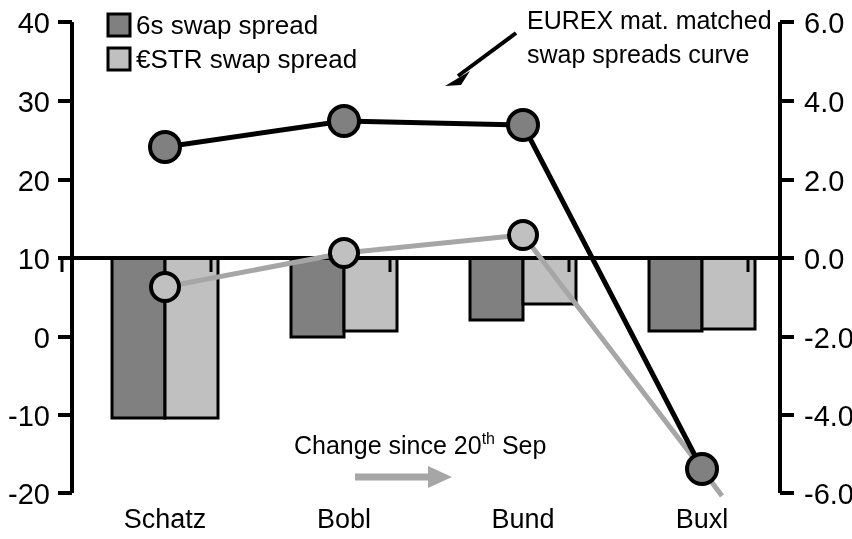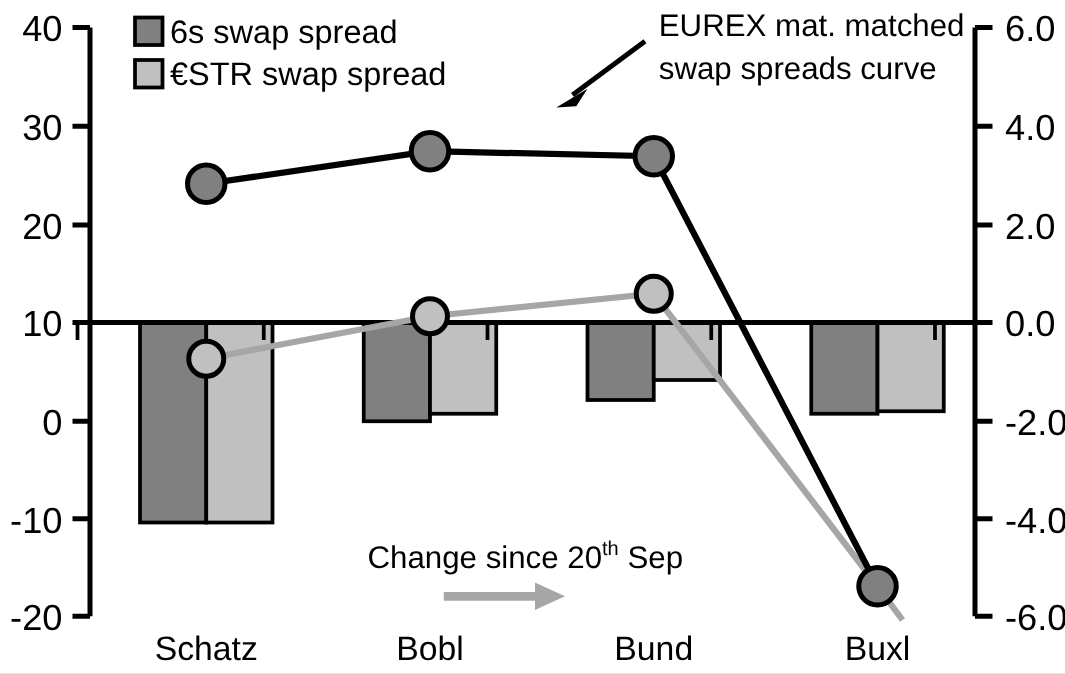--- a/index.html
+++ b/index.html
@@ -4,21 +4,21 @@
 <style>
   html, body {
     margin: 0;
     padding: 0;
     background: #ffffff;
   }
   #chart-root {
     position: relative;
     width: 852px;
     height: 539px;
-    background: #eab308;
+    background: #ef4444;
     font-family: "Liberation Sans", sans-serif;
     overflow: hidden;
   }
   svg#chart-svg {
     position: absolute;
     left: 0;
     top: 0;
     width: 852px;
     height: 539px;
     display: block;

